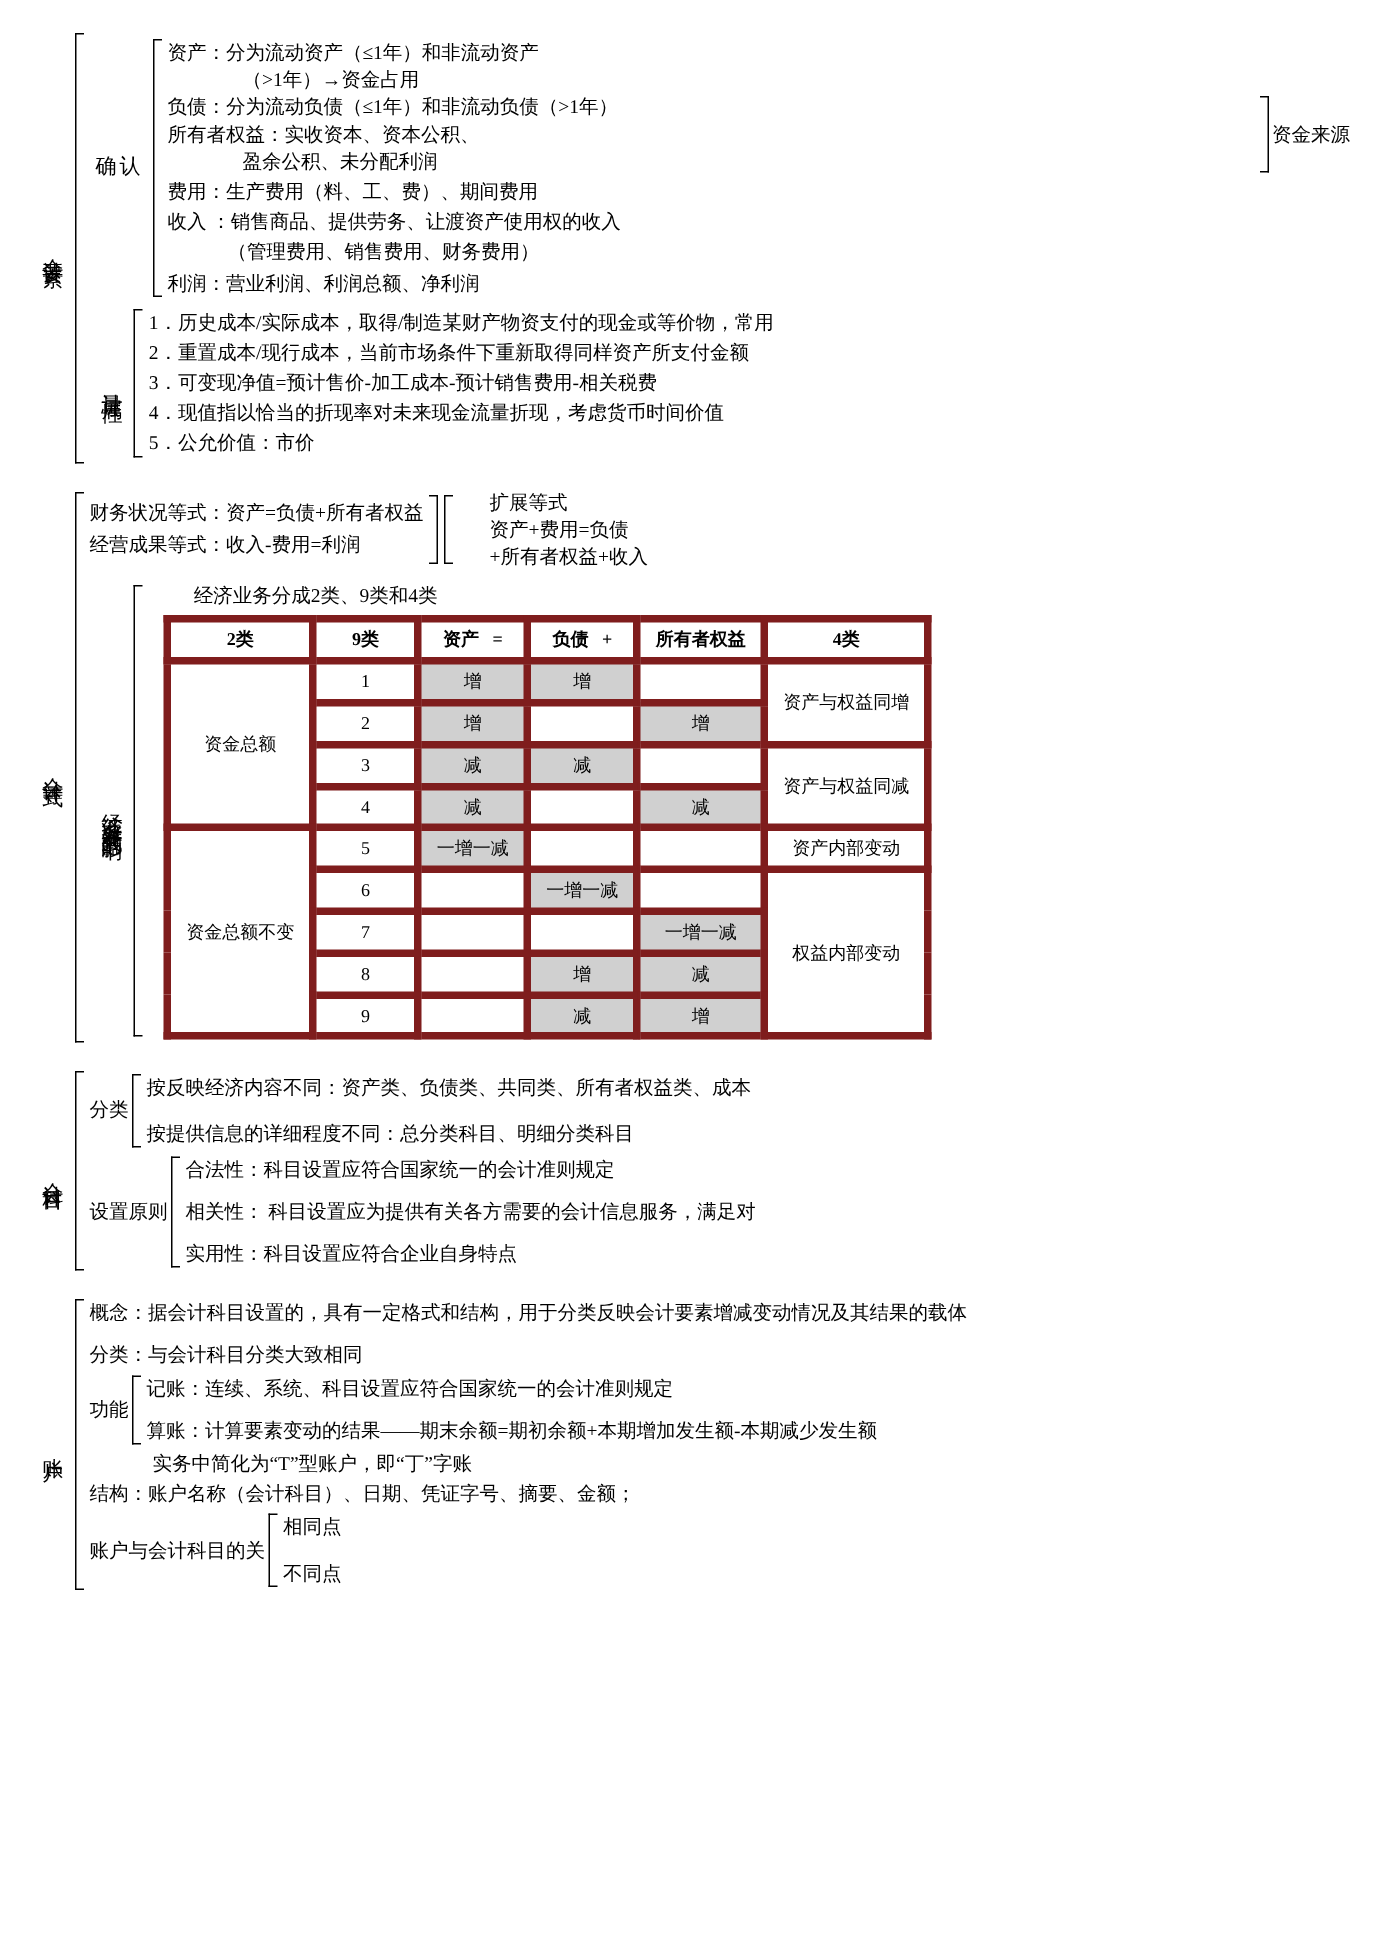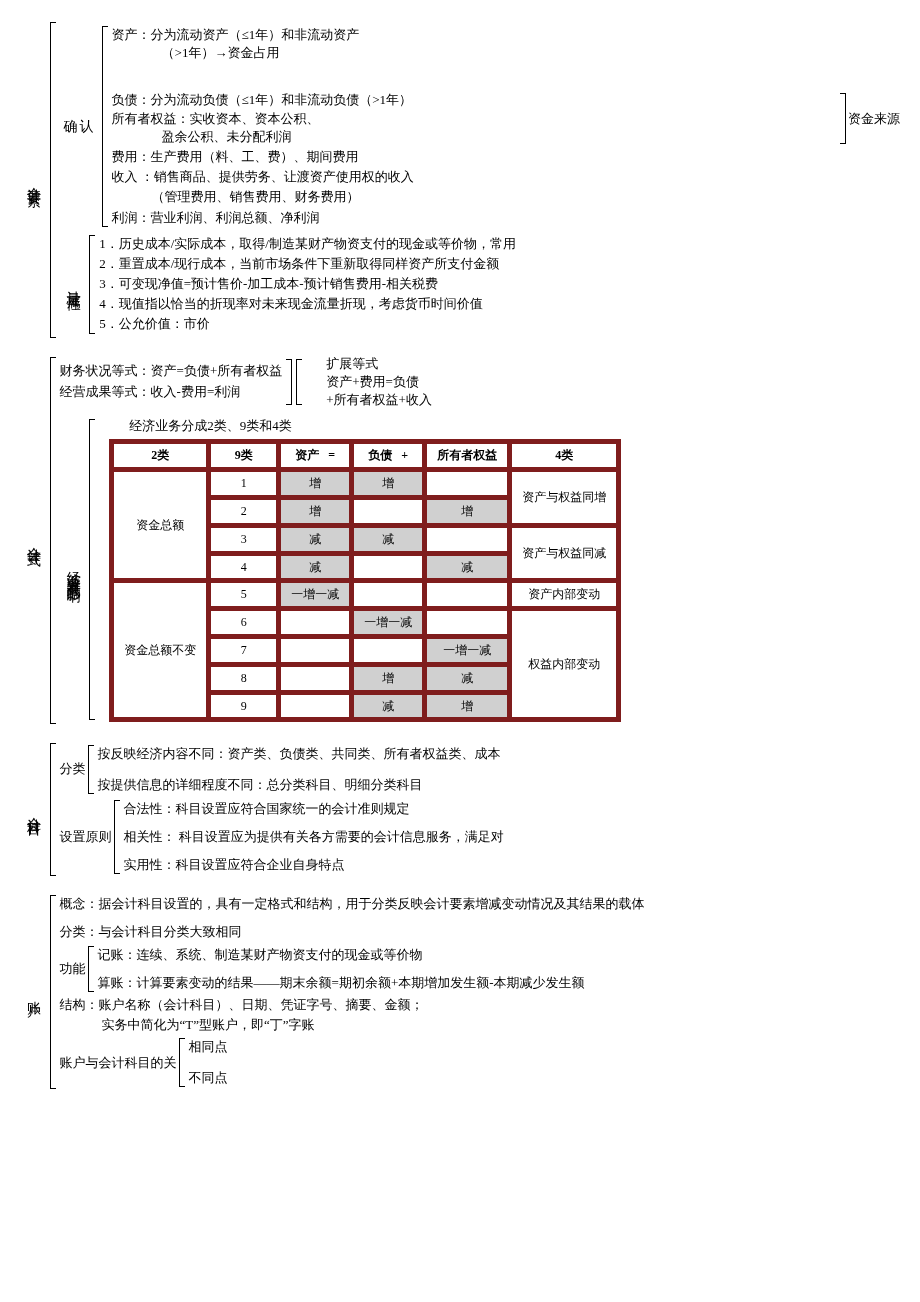--- a/index.html
+++ b/index.html
@@ -85,21 +85,21 @@
   <div class="content">
 
     <div class="sub">
       <div class="vlabel" style="writing-mode:horizontal-tb;align-self:center;">确认</div>
       <div class="bracket-l"></div>
       <div class="sub-lines" style="flex:1">
         <div style="display:flex;align-items:flex-start;justify-content:flex-end;">
           <div style="flex:1">
             <div>资产：分为流动资产（≤1年）和非流动资产</div>
             <div class="indent">（&gt;1年）→资金占用</div>
-            <div style="display:flex;margin-top:29px;">
+            <div style="display:flex;">
               <div style="flex:1">
                 <div>负债：分为流动负债（≤1年）和非流动负债（&gt;1年）</div>
                 <div>所有者权益：实收资本、资本公积、</div>
                 <div class="indent">盈余公积、未分配利润</div>
               </div>
               <div class="bracket-r"></div>
               <div class="flex-col">资金来源</div>
             </div>
           </div>
         </div>
@@ -254,27 +254,27 @@
   <div class="vlabel">账户</div>
   <div class="bracket-l"></div>
   <div class="content sub-lines">
     <div>概念：据会计科目设置的，具有一定格式和结构，用于分类反映会计要素增减变动情况及其结果的载体</div>
     <div style="height:6px"></div>
     <div>分类：与会计科目分类大致相同</div>
     <div class="sub">
       <div class="flex-col">功能</div>
       <div class="bracket-l"></div>
       <div class="sub-lines" style="flex:1">
-        <div>记账：连续、系统、制造某财产物资支付的现金或等价物</div>
+        <div>记账：连续、系统、科目设置应符合国家统一的会计准则规定</div>
         <div style="height:6px"></div>
         <div>算账：计算要素变动的结果——期末余额=期初余额+本期增加发生额-本期减少发生额</div>
       </div>
     </div>
+    <div style="padding-left:42px">实务中简化为“T”型账户，即“丁”字账</div>
     <div>结构：账户名称（会计科目）、日期、凭证字号、摘要、金额；</div>
-    <div style="padding-left:42px">实务中简化为“T”型账户，即“丁”字账</div>
     <div class="sub">
       <div class="flex-col">账户与会计科目的关</div>
       <div class="bracket-l"></div>
       <div class="sub-lines">
         <div>相同点</div>
         <div style="height:8px"></div>
         <div>不同点</div>
       </div>
     </div>
   </div>

